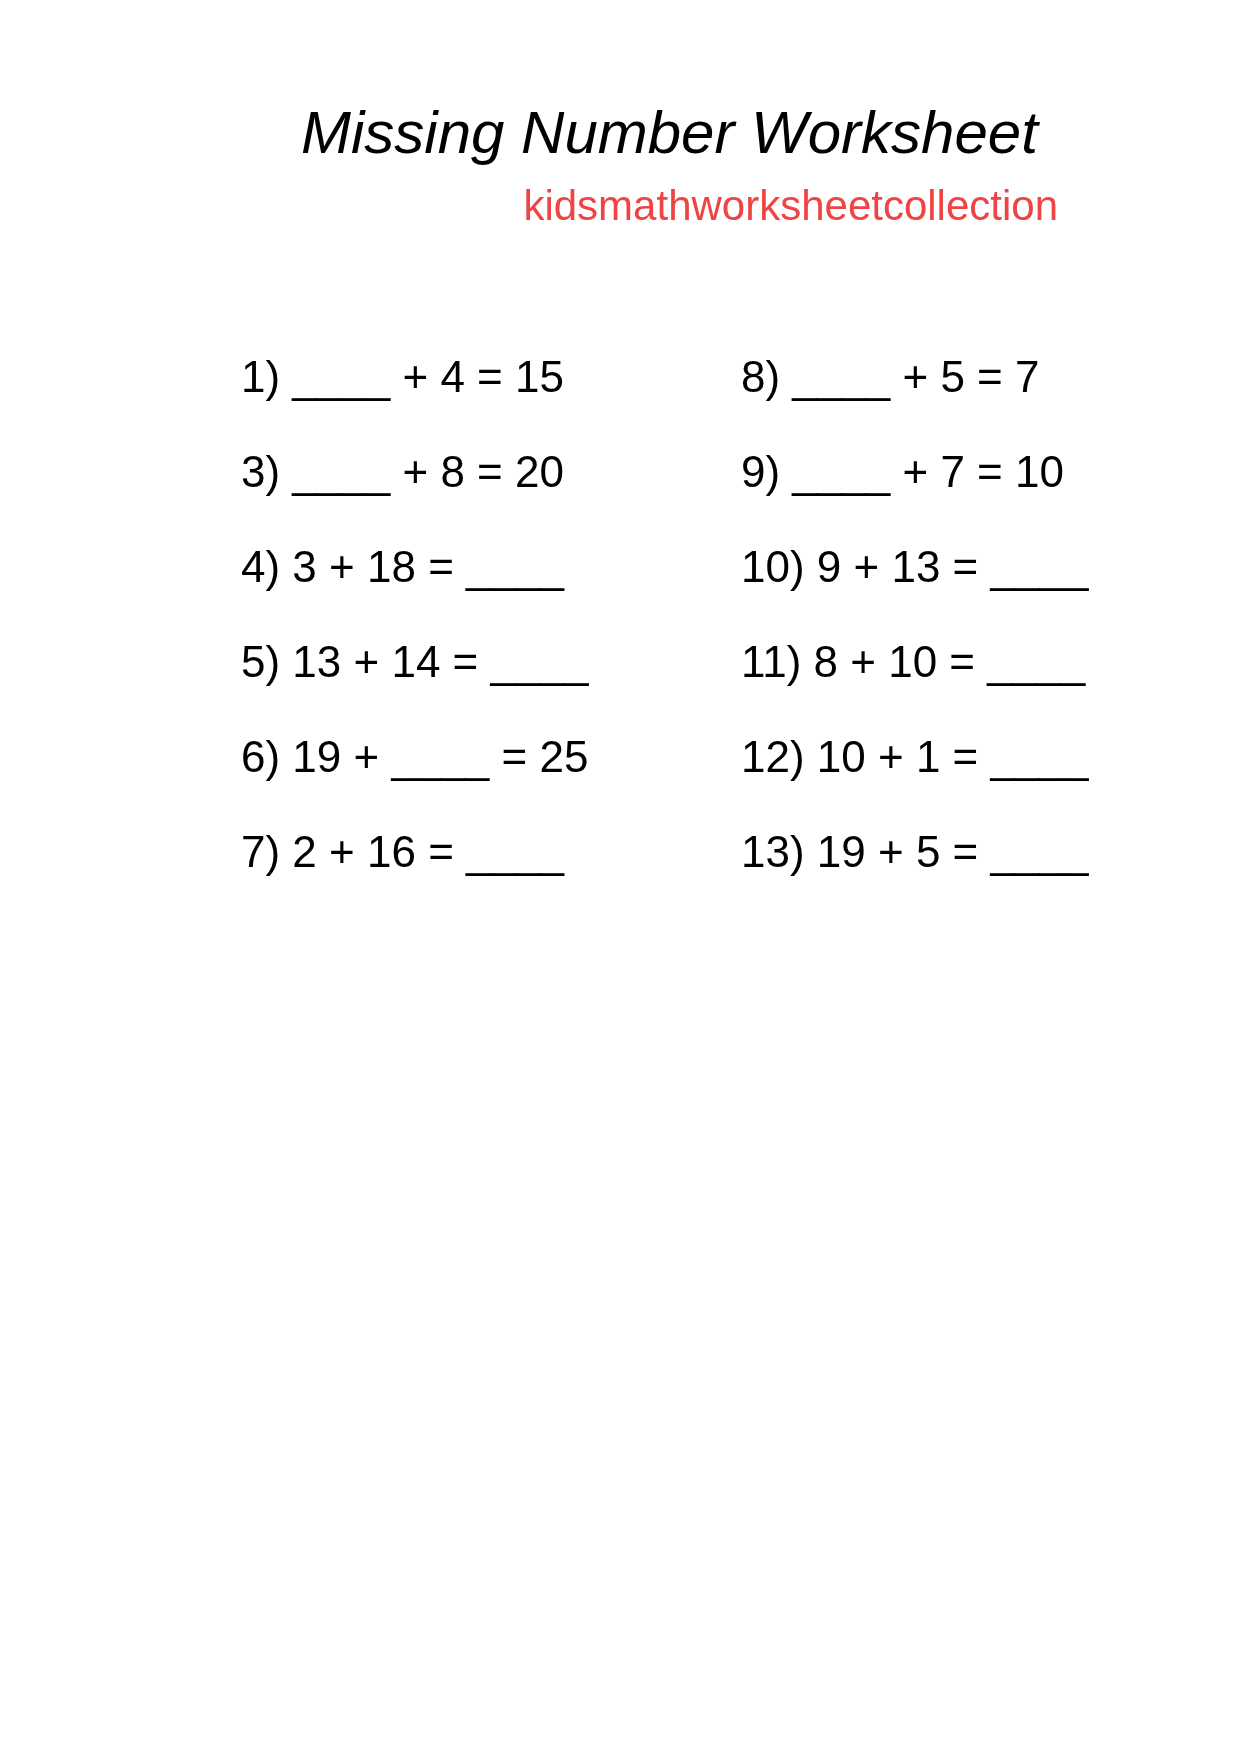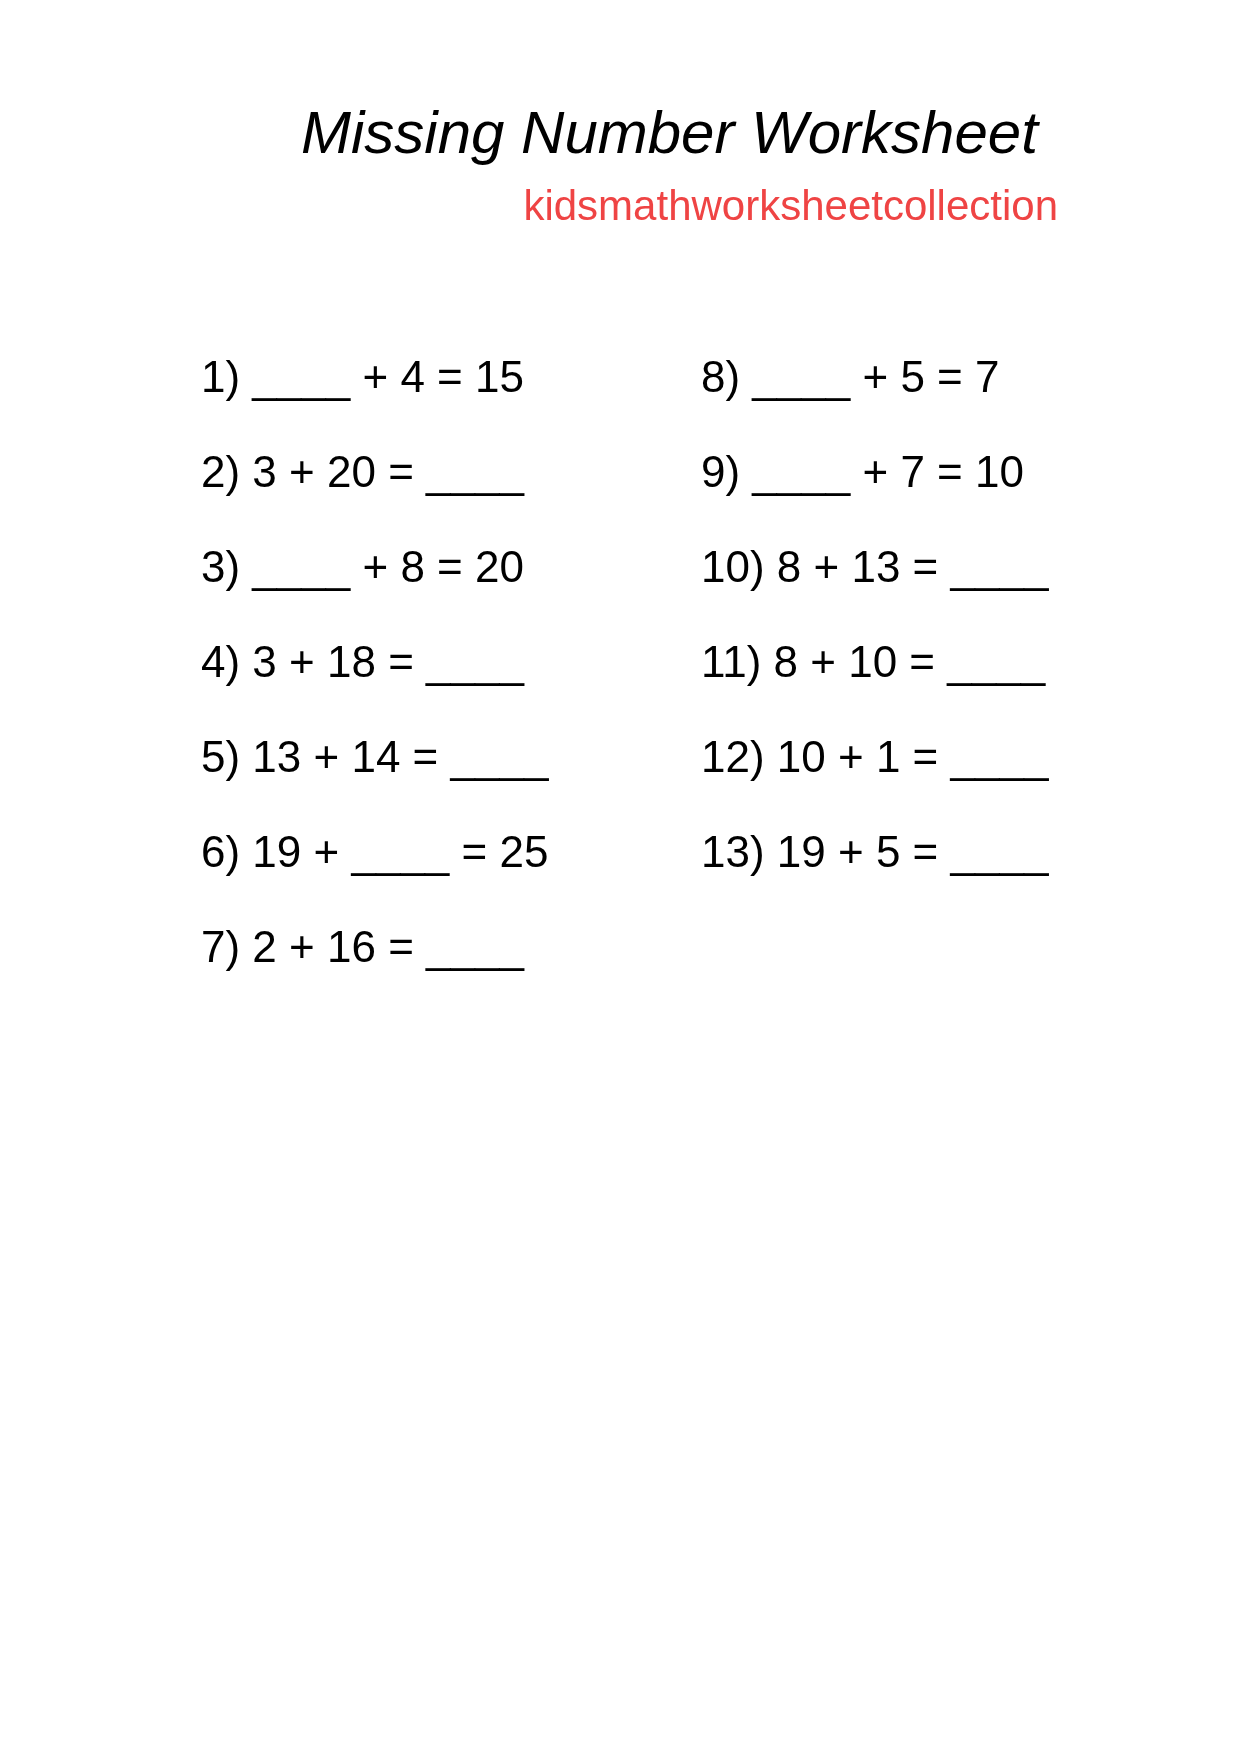--- a/index.html
+++ b/index.html
@@ -2,41 +2,40 @@
 <html><head>
 <meta charset="utf-8">
 <style>
   html, body { margin: 0; padding: 0; background: #ffffff; }
   body { width: 1240px; height: 1754px; position: relative; overflow: hidden;
          font-family: "Liberation Sans", sans-serif; color: #000; }
   .title { position: absolute; left: 301px; top: 98px; font-size: 60px; line-height: 70px;
            white-space: nowrap; font-style: italic; }
   .subtitle { position: absolute; right: 182px; top: 181px; font-size: 42px; line-height: 50px;
               color: #ef4444; white-space: nowrap; }
-  .col { position: absolute; top: 352px; }
+  .col { position: absolute; top: 352px; margin-left: 40px; }
   .col.left { left: 201px; }
   .col.right { left: 701px; }
   .problem { font-size: 44px; line-height: 50px; height: 95px; white-space: pre; }
 </style>
 </head>
 <body>
 
 <div class="title">Missing Number Worksheet</div>
 <div class="subtitle">kidsmathworksheetcollection</div>
 
 <div class="col left">
   <div class="problem">1) ____ + 4 = 15</div>
-  <div class="problem">2) 3 + 20 = ____</div>
   <div class="problem">3) ____ + 8 = 20</div>
   <div class="problem">4) 3 + 18 = ____</div>
   <div class="problem">5) 13 + 14 = ____</div>
   <div class="problem">6) 19 + ____ = 25</div>
   <div class="problem">7) 2 + 16 = ____</div>
 </div>
 
 <div class="col right">
   <div class="problem">8) ____ + 5 = 7</div>
   <div class="problem">9) ____ + 7 = 10</div>
-  <div class="problem">10) 8 + 13 = ____</div>
+  <div class="problem">10) 9 + 13 = ____</div>
   <div class="problem">11) 8 + 10 = ____</div>
   <div class="problem">12) 10 + 1 = ____</div>
   <div class="problem">13) 19 + 5 = ____</div>
 </div>
 
 </body></html>

